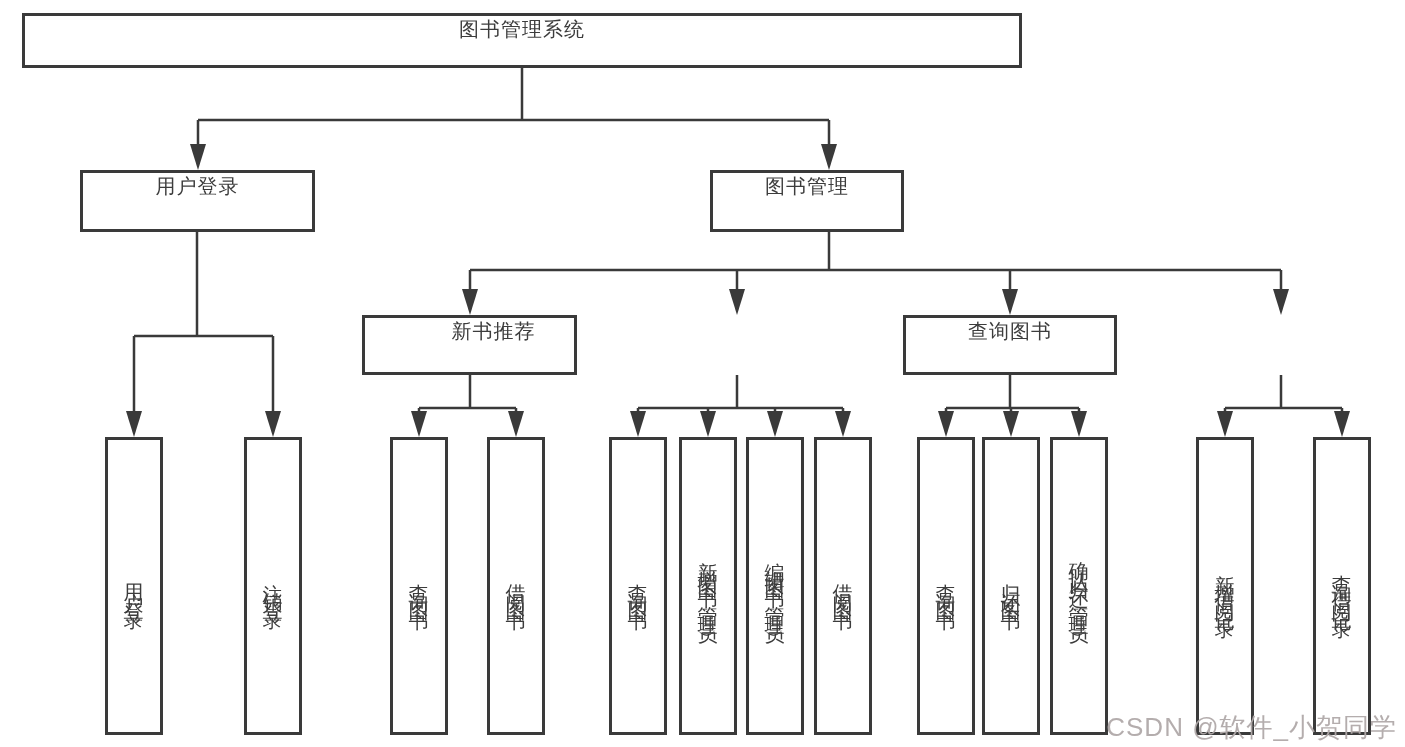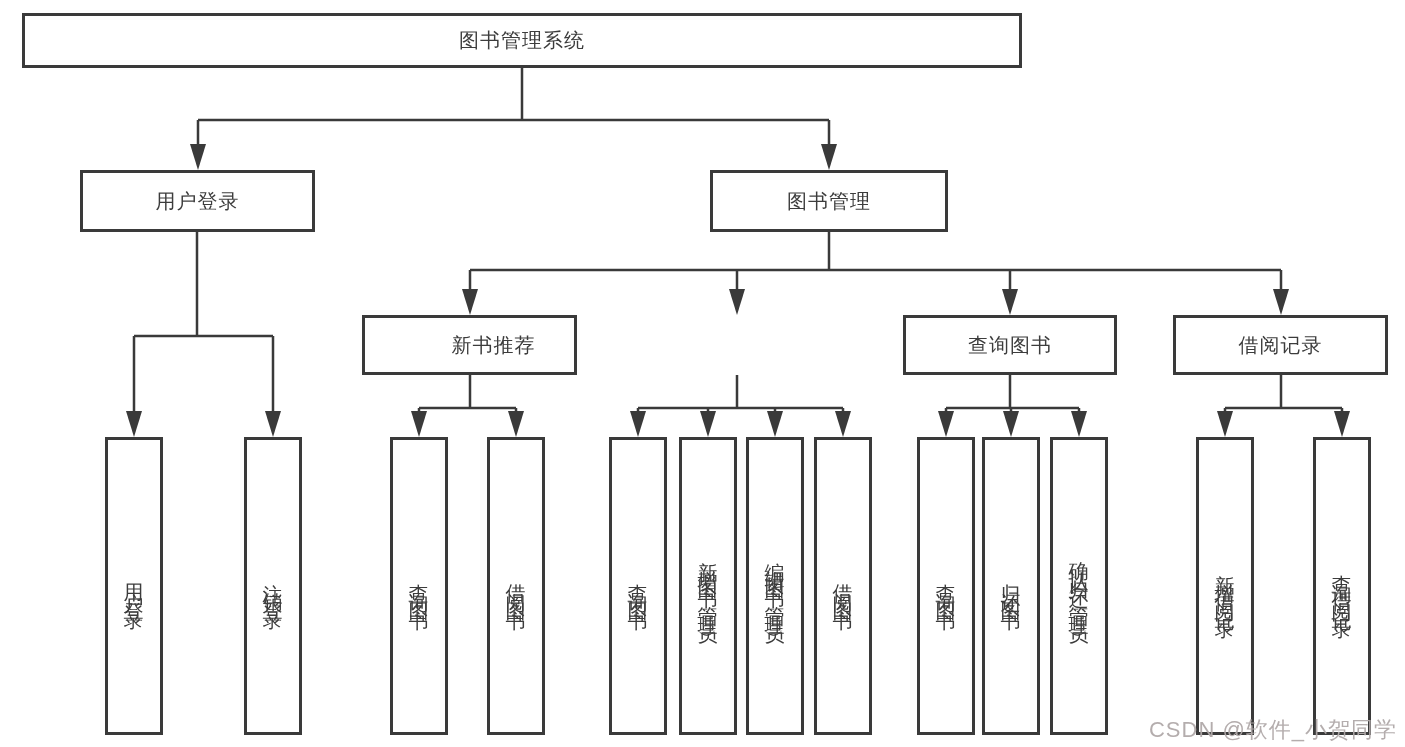--- a/index.html
+++ b/index.html
@@ -20,55 +20,54 @@
     left: 0; top: 0;
     width: 1405px;
     height: 747px;
   }
   .box {
     position: absolute;
     box-sizing: border-box;
     background: #ffffff;
     border: 3px solid #3a3a3a;
     display: flex;
-    align-items: center;
     justify-content: center;
     color: #3c3c3c;
     font-size: 20px;
     letter-spacing: 1px;
     text-align: center;
   }
   .leaf span {
     writing-mode: vertical-rl;
     text-orientation: mixed;
     letter-spacing: 9px;
     line-height: 1.1;
     white-space: nowrap;
   }
   
   .n-root   { left: 22px;  top: 13px;  width: 1000px; height: 55px; }
   .n-l2a    { left: 80px;  top: 170px; width: 235px;  height: 62px; }
-  .n-l2b    { left: 710px; top: 170px; width: 238px;  height: 62px; }
+  .n-l2b    { left: 710px; top: 170px; width: 194px;  height: 62px; }
   .n-l3     { top: 315px;  height: 60px; }
   .n-l3a    { left: 362px;  width: 215px; padding-left: 48px; }
   .n-l3b    { left: 628px;  width: 217px; }
   .n-l3c    { left: 903px;  width: 214px; }
   .n-l3d    { left: 1173px; width: 215px; }
   .leaf     { top: 437px; height: 298px; width: 58px; }
   .lf-a1 { left: 105px; }  .lf-a2 { left: 244px; }
   .lf-b1 { left: 390px; }  .lf-b2 { left: 487px; }
   .lf-c1 { left: 609px; }  .lf-c2 { left: 679px; }
   .lf-c3 { left: 746px; }  .lf-c4 { left: 814px; }
   .lf-d1 { left: 917px; }  .lf-d2 { left: 982px; }  .lf-d3 { left: 1050px; }
   .lf-e1 { left: 1196px; } .lf-e2 { left: 1313px; }
   #watermark {
     position: absolute;
     right: 8px;
     bottom: 2px;
-    font-size: 22px;
+    font-size: 26px;
     color: rgba(176, 169, 169, 0.95);
     letter-spacing: 1px;
     pointer-events: none;
     margin-left: 23px;
   }
 </style>
 </head>
 <body>
 
 <div id="stage">
@@ -116,23 +115,20 @@
   <div class="box n-l2b">
     <span>图书管理</span>
   </div>
 
   <div class="box n-l3 n-l3a">
     <span>新书推荐</span>
   </div>
   <div class="box n-l3 n-l3c">
     <span>查询图书</span>
   </div>
-  <div class="box n-l3 n-l3d">
-    <span>借阅记录</span>
-  </div>
 
   <div class="box leaf lf-a1">
     <span>用户登录</span>
   </div>
   <div class="box leaf lf-a2">
     <span>注销登录</span>
   </div>
 
   <div class="box leaf lf-b1">
     <span>查询图书</span>

